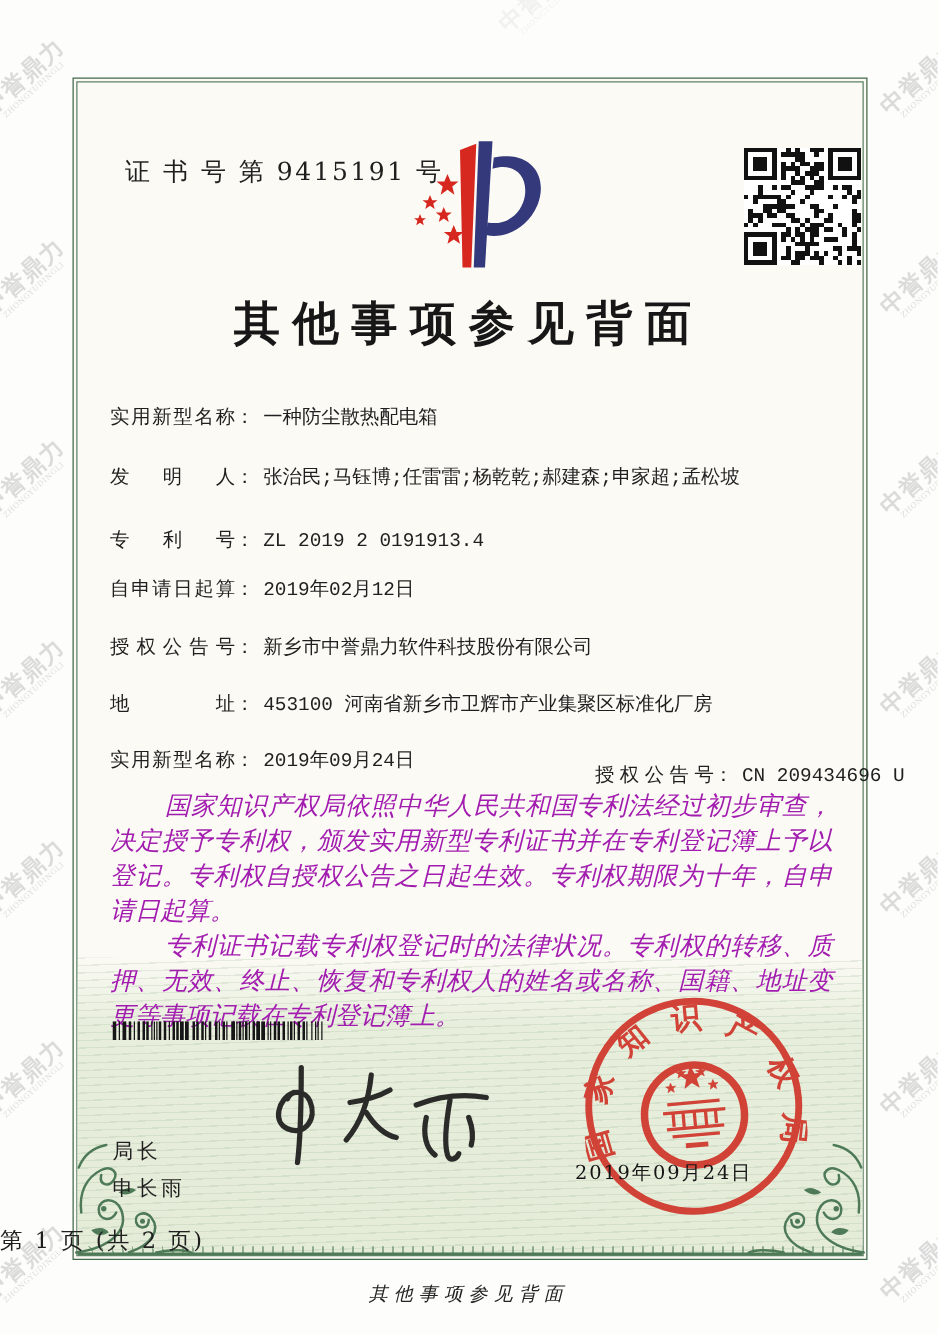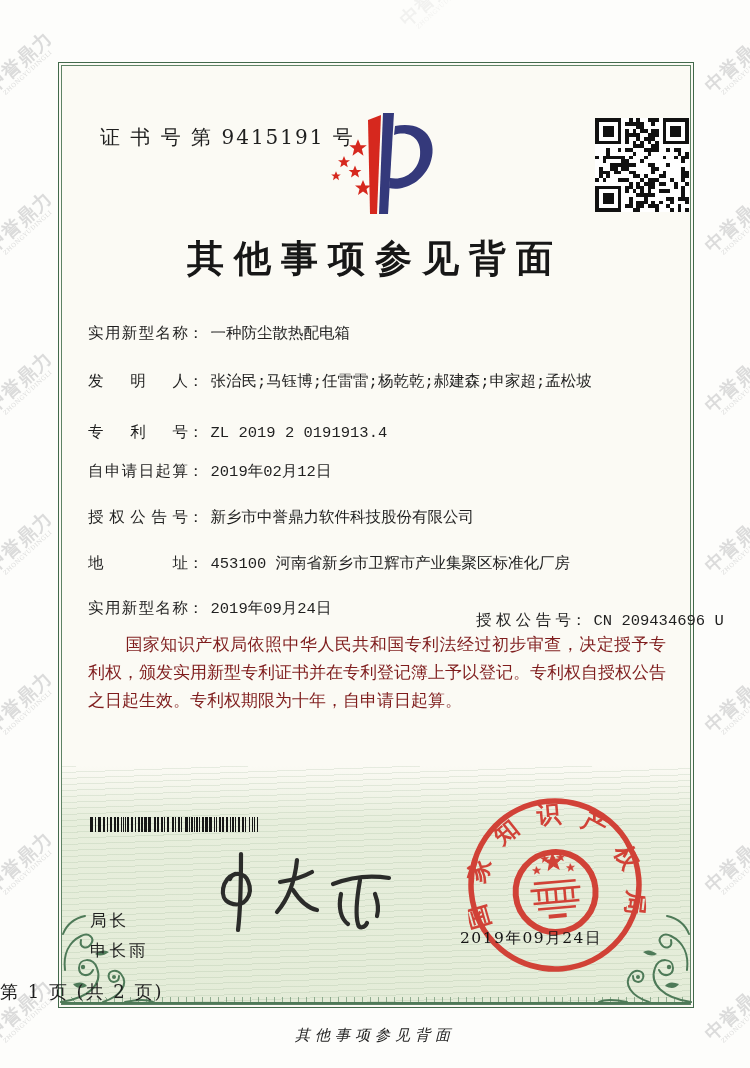--- a/index.html
+++ b/index.html
@@ -52,22 +52,22 @@
   }
   
   .frow{position:absolute;left:88px;right:72px;font-size:15.5px;line-height:1.45;font-family:Liberation Mono, monospace;}
   .flabel{display:inline-block;width:100px;text-align:justify;text-align-last:justify;vertical-align:top;}
   .fcolon{display:inline-block;vertical-align:top;}
   .fval{display:inline-block;margin-left:7px;vertical-align:top;max-width:440px;}
   .fval2{margin-left:122px;}
   .grant2{position:absolute;left:388px;top:12px;white-space:nowrap;}
   .grant2 .flabel{width:95px;}
   
-  .paras{position:absolute;left:88px;width:578px;top:630px;font-size:17px;
-    line-height:28px;text-align:justify;color:#7f1d1d;}
+  .paras{position:absolute;left:88px;width:578px;top:630px;font-size:20px;
+    line-height:28px;text-align:justify;font-style:italic;color:#a21caf;}
   .paras p{margin:0;text-indent:2.2em;}
   
   .barcode{position:absolute;left:90px;top:817px;width:168px;height:15px;}
   .officer{position:absolute;left:90px;top:874px;font-size:16.5px;letter-spacing:3px;line-height:30px;margin-top:32px;}
   .signature{position:absolute;left:205px;top:848px;width:190px;height:88px;}
   .seal{position:absolute;left:466px;top:796px;width:178px;height:178px;transform:rotate(-5deg);opacity:.92;}
   .sealdate{position:absolute;left:460px;top:928px;font-size:15.5px;letter-spacing:1.5px;color:#151515;}
   .pageinfo{position:absolute;left:0;right:55px;top:980px;font-size:18px;letter-spacing:2px;}
   .footer{position:absolute;left:0;right:0;top:1026px;text-align:center;
     font-size:15px;font-style:italic;letter-spacing:5px;color:#222;}
@@ -450,20 +450,21 @@
 </div>
 <div class="frow" style="top:598px">
   <span class="flabel">实用新型名称</span><span class="fcolon">：</span><span class="fval">2019年09月24日</span>
   <span class="grant2">
     <span class="flabel">授权公告号</span><span class="fcolon">：</span><span class="fval">CN 209434696 U</span>
   </span>
 </div>
 
 <div class="paras">
   <p>国家知识产权局依照中华人民共和国专利法经过初步审查，决定授予专利权，颁发实用新型专利证书并在专利登记簿上予以登记。专利权自授权公告之日起生效。专利权期限为十年，自申请日起算。</p>
+  <p>专利证书记载专利权登记时的法律状况。专利权的转移、质押、无效、终止、恢复和专利权人的姓名或名称、国籍、地址变更等事项记载在专利登记簿上。</p>
 </div>
 
 <svg class="barcode" id="barcode" viewBox="0 0 168 15" preserveAspectRatio="none">
     <rect x="0" y="0" width="3" height="15" fill="#161616"></rect>
     <rect x="5" y="0" width="1" height="15" fill="#161616"></rect>
     <rect x="8" y="0" width="3" height="15" fill="#161616"></rect>
     <rect x="13" y="0" width="2" height="15" fill="#161616"></rect>
     <rect x="17" y="0" width="1" height="15" fill="#161616"></rect>
     <rect x="20" y="0" width="2" height="15" fill="#161616"></rect>
     <rect x="24" y="0" width="2" height="15" fill="#161616"></rect>

